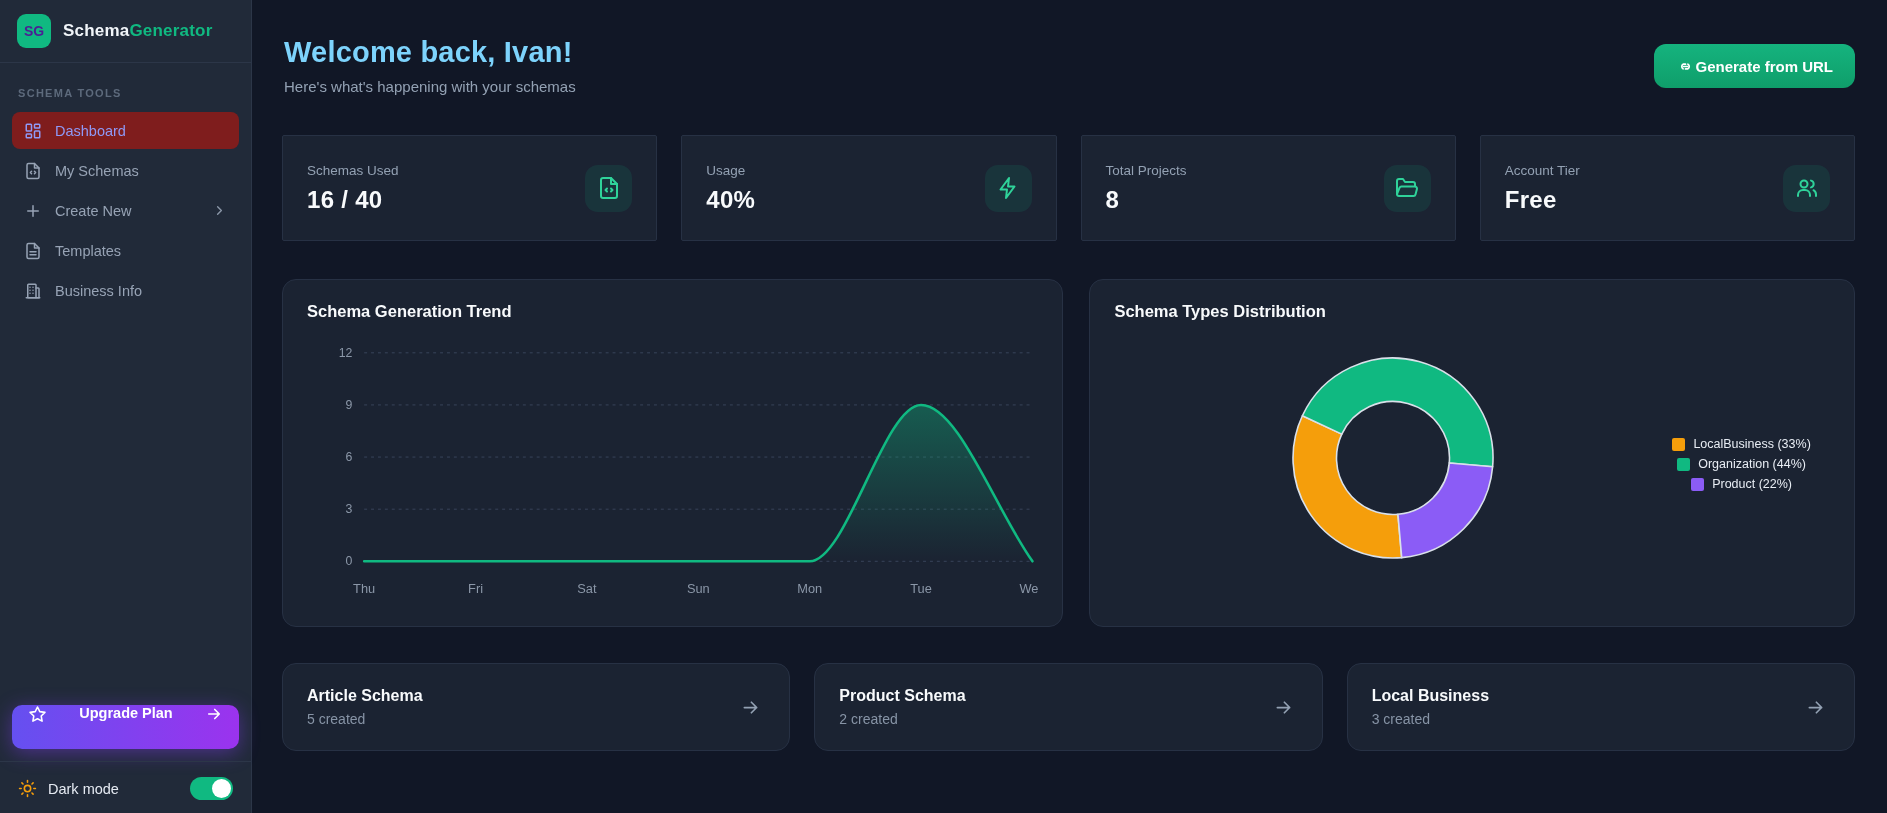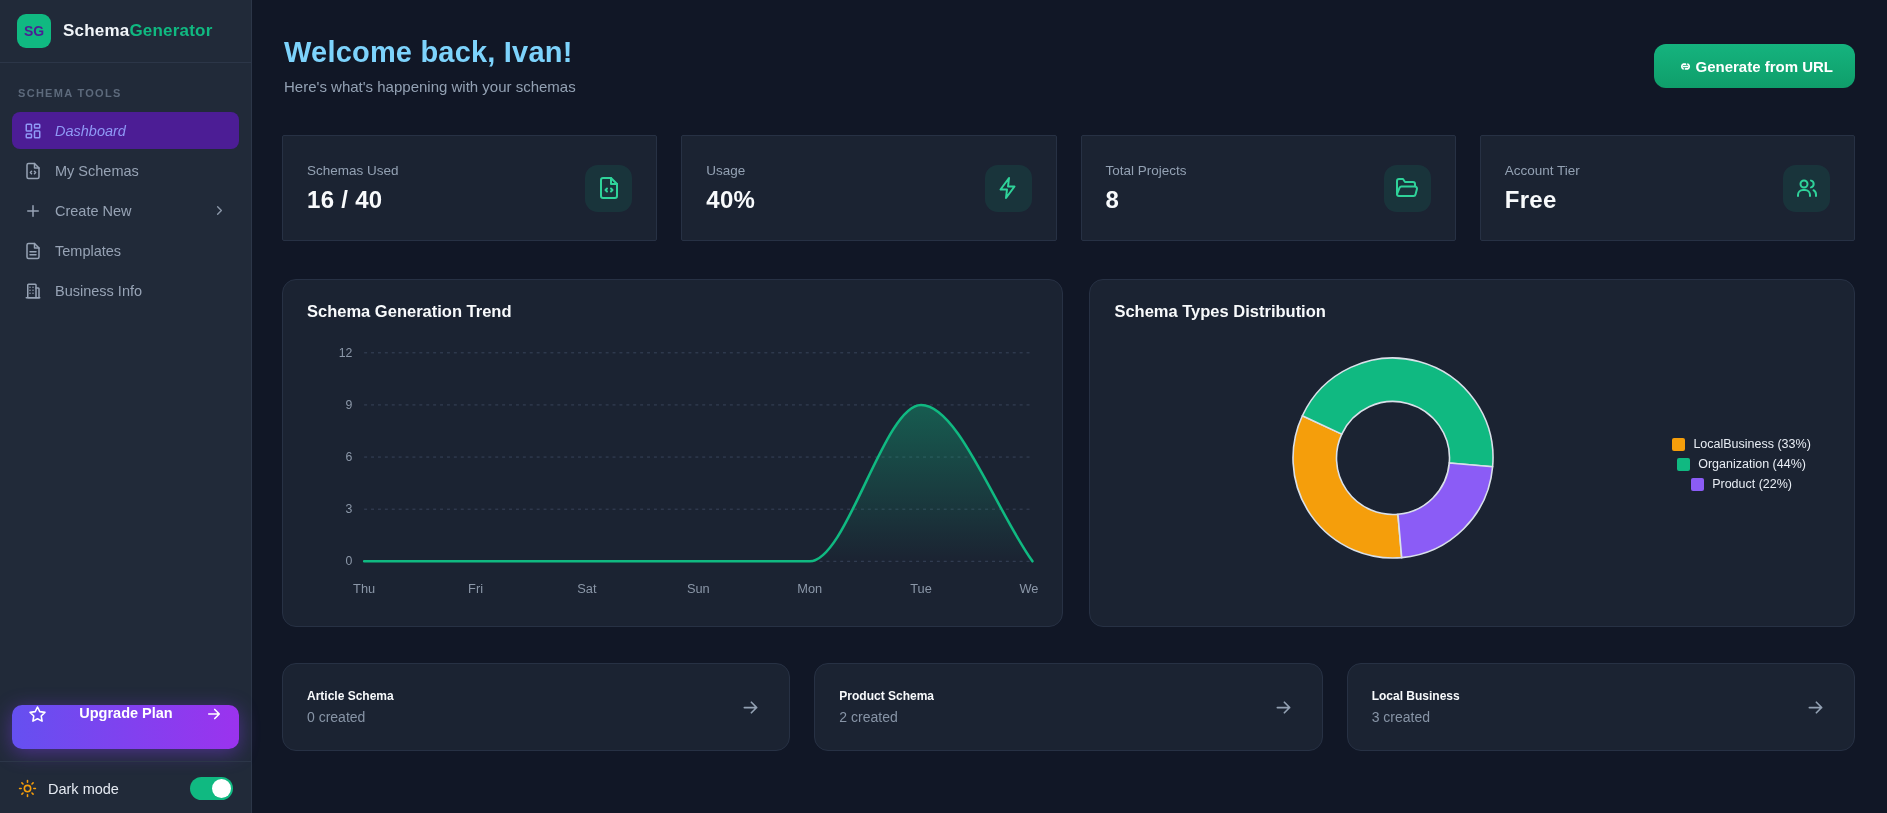--- a/index.html
+++ b/index.html
@@ -37,21 +37,21 @@
     font-size:11px; font-weight:bold; letter-spacing:1.3px;
     color:#5d6a7c; text-transform:uppercase;
   }
   .nav-item {
     display:flex; align-items:center; gap:13px;
     margin:3px 12px; padding:0 12px; height:37px;
     border-radius:8px; font-size:14.5px; color:#97a3b5;
     cursor:pointer;
   }
   .nav-item svg { width:18px; height:18px; flex-shrink:0; }
-  .nav-item.active { background:#4c1d95; color:#8f99f6;font-style:italic; }
+  .nav-item.active { background:#7f1d1d; color:#8f99f6; }
   .nav-item .chev { margin-left:auto; width:15px; height:15px; color:#8b97a8; }
   .sidebar-bottom { margin-top:auto; }
   .upgrade-btn {
     display:flex; align-items:flex-start;
     width:calc(100% - 24px); margin:12px; padding:0 16px; height:44px;
     border:none; border-radius:10px; cursor:pointer;
     background:linear-gradient(90deg,#6550f0,#9b33ee);
     box-shadow:0 4px 20px rgba(130,60,240,.45);
     color:#fff; font-weight:bold; font-size:14.5px;
     font-family:"Liberation Sans", sans-serif;
@@ -119,21 +119,21 @@
   .legend-swatch { width:13px; height:13px; border-radius:2px; flex-shrink:0; }
   .legend-text { font-size:12.5px; color:#e8edf4; }
   .quick-row { display:flex; gap:24px; margin-top:36px; }
   .quick-card {
     flex:1; height:88px;
     background:#1b2332; border:1px solid #273144; border-radius:14px;
     padding:0 28px 0 24px;
     display:flex; align-items:center; justify-content:space-between;
     cursor:pointer;
   }
-  .quick-title { font-size:12px; font-weight:bold; color:#f8fafc; }
+  .quick-title { font-size:16px; font-weight:bold; color:#f8fafc; }
   .quick-sub { font-size:14px; color:#8794a6; margin-top:6px; }
   .quick-arrow { width:21px; height:21px; color:#93a1b3; flex-shrink:0; }
 </style>
 </head>
 <body>
 
 <aside class="sidebar">
   <div class="logo-row">
     <div class="logo-badge">SG</div>
     <div class="brand">
@@ -340,21 +340,21 @@
             </div>
           </div>
       </div>
     </div>
   </div>
 
   <div class="quick-row">
     <div class="quick-card">
       <div>
         <div class="quick-title">Article Schema</div>
-        <div class="quick-sub">0 created</div>
+        <div class="quick-sub">5 created</div>
       </div>
       <svg class="quick-arrow" viewBox="0 0 24 24" fill="none" stroke="currentColor" stroke-width="2" stroke-linecap="round" stroke-linejoin="round">
           <path d="M5 12h14M13 6l6 6-6 6"></path>
         </svg>
     </div>
     <div class="quick-card">
       <div>
         <div class="quick-title">Product Schema</div>
         <div class="quick-sub">2 created</div>
       </div>

